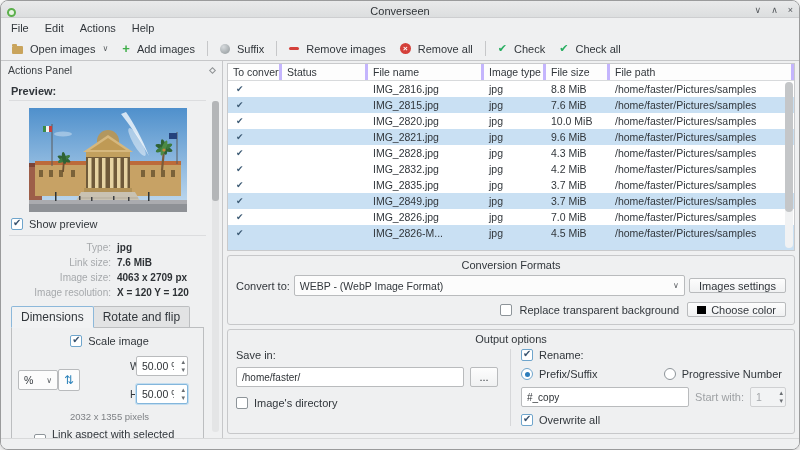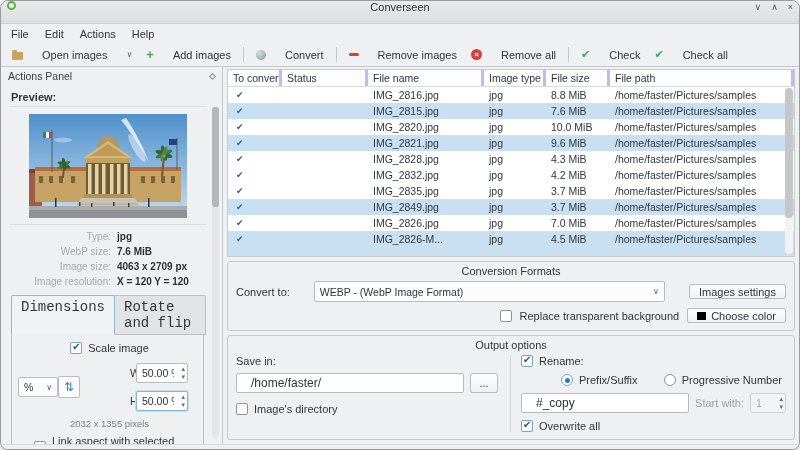--- a/index.html
+++ b/index.html
@@ -3,34 +3,34 @@
 <meta charset="utf-8">
 <style>
   html,body{margin:0;padding:0;background:#ffffff;}
   *{box-sizing:border-box;}
   body{font-family:"Liberation Sans","DejaVu Sans",sans-serif;color:#31363b;}
 
   .window{position:relative;width:800px;height:450px;background:#eff0f1;border:1px solid #9a9b9c;
     border-radius:8px;overflow:hidden;box-shadow:0 2px 8px rgba(0,0,0,.25);}
 
   
-  .titlebar{height:23px;display:flex;align-items:flex-start;background:linear-gradient(#e9eaeb,#dcdedf);
+  .titlebar{height:17px;display:flex;align-items:flex-end;background:linear-gradient(#e9eaeb,#dcdedf);
     border-bottom:1px solid #cdced0;padding:0 6px;position:relative;}
   .app-icon{width:9px;height:9px;border:2px solid #5cb04c;border-radius:50%;background:#e9f4e4;}
   .win-title{position:absolute;left:0;right:0;text-align:center;font-size:11px;color:#2f3337;}
   .win-controls{margin-left:auto;display:flex;gap:10px;z-index:2;}
   .win-controls span{font-size:9px;color:#53575b;line-height:13px;cursor:default;}
 
   
   .menubar{height:19px;display:flex;align-items:center;gap:16px;padding:0 10px;font-size:11px;}
   .menubar span{cursor:default;}
 
   
   .toolbar{height:24px;display:flex;align-items:center;padding:0 4px;border-bottom:1px solid #c6c7c9;font-size:11px;}
-  .tbtn{display:flex;align-items:center;gap:19px;padding:2px 7px;border-radius:3px;cursor:default;white-space:nowrap;}
+  .tbtn{display:flex;align-items:center;gap:7px;padding:2px 7px;border-radius:3px;cursor:default;white-space:nowrap;}
   .tsep{width:1px;height:15px;background:#c6c7c9;margin:0 5px;}
   .ico-folder{width:11px;height:8px;background:#c9a45c;border-radius:1px;position:relative;margin-top:2px;}
   .ico-folder::before{content:"";position:absolute;top:-2px;left:0;width:5px;height:2px;background:#c9a45c;border-radius:1px 1px 0 0;}
   .ico-plus{color:#3fae49;font-weight:bold;font-size:13px;line-height:11px;}
   .ico-ball{width:10px;height:10px;border-radius:50%;background:radial-gradient(circle at 35% 30%,#d6dadd,#8f9699);}
   .ico-minus{width:10px;height:3px;background:#d4403a;border-radius:1.5px;}
   .ico-xcircle{width:11px;height:11px;border-radius:50%;background:#d4403a;color:#fff;font-size:8px;line-height:11px;
     text-align:center;font-weight:bold;}
   .ico-check{color:#27ae60;font-size:11px;font-weight:bold;line-height:11px;}
   .chev{font-size:8px;color:#5c6064;}
@@ -49,21 +49,21 @@
   .preview-label{font-weight:bold;font-size:11px;margin:4px 0 3px 2px;}
   .hr{border-top:1px solid #dcdddf;margin:3px 0;}
   .preview-img{display:block;width:158px;height:104px;margin:7px auto 6px auto;}
   .cb-row{display:flex;align-items:center;gap:6px;margin:5px 0 5px 2px;font-size:11px;}
   .cb{width:12px;height:12px;min-width:12px;border:1px solid #8d9499;border-radius:2px;background:#fff;position:relative;}
   .cb.checked{border-color:#6fa5cc;}
   .cb.checked::after{content:"✔";position:absolute;left:1px;top:-2px;font-size:10px;color:#39536f;}
   .info{display:grid;grid-template-columns:102px auto;column-gap:6px;row-gap:4px;font-size:10px;margin:6px 0 8px 0;}
   .info .lab{color:#a6a9ac;text-align:right;}
   .info .val{color:#2e3236;font-weight:bold;}
-  .tabs{display:flex;margin:4px 0 0 2px;font-size:14px;font-family:Liberation Mono, monospace;}
+  .tabs{display:flex;margin:4px 0 0 2px;font-size:12px;}
   .tab{padding:3px 9px;border:1px solid #bcbec0;background:#e2e3e4;cursor:default;}
   .tab.active{background:#f1f2f3;border-color:#8cb8da;border-bottom-color:#f1f2f3;border-radius:2px 2px 0 0;position:relative;z-index:2;}
   .tab.inactive{border-left:none;border-radius:0 2px 0 0;margin-top:0px;}
   .tabframe{border:1px solid #bcbec0;margin:-1px 2px 0 2px;padding:7px 2px 6px 6px;font-size:10.5px;}
   .scale-row{display:flex;align-items:center;gap:6px;justify-content:center;margin-bottom:8px;font-size:11px;}
   .dim-grid{display:grid;grid-template-columns:40px 72px 6px 52px 24px;grid-template-rows:22px 22px;row-gap:6px;align-items:center;}
   .spin{position:relative;background:#fff;border:1px solid #b9bbbd;border-radius:2px;height:20px;font-size:10.5px;
     display:flex;align-items:center;}
   .spin input{border:none;outline:none;width:100%;height:100%;padding:0 13px 0 5px;font:inherit;color:#2e3236;background:transparent;}
   .spin .arrows{position:absolute;right:2px;top:1px;display:flex;flex-direction:column;line-height:8px;}
@@ -84,39 +84,39 @@
   .cell{padding:0 5px;white-space:nowrap;overflow:hidden;}
   .cell.name{justify-self:stretch;}
   .trow.selected{background:#c9e0f3;}
   .rowcheck{color:#3c5a74;font-size:9px;padding-left:8px;}
   .vscroll{position:absolute;right:1px;top:18px;bottom:2px;width:8px;background:#f1f2f3;border-radius:4px;}
   .vthumb{position:absolute;top:0;width:8px;height:130px;background:#c4c6c8;border-radius:4px;}
 
   
   .groupbox{border:1px solid #c7c8ca;border-radius:3px;background:#eff0f1;padding:3px 8px 7px 8px;margin-bottom:4px;}
   .gb-title{text-align:center;font-size:11px;margin-bottom:4px;}
-  .conv-row{display:flex;align-items:center;gap:24px;margin-bottom:6px;font-size:11px;}
+  .conv-row{display:flex;align-items:center;gap:4px;margin-bottom:6px;font-size:11px;}
   .format-select{flex:1;height:21px;}
   .btn{background:linear-gradient(#fdfdfd,#f0f1f2);border:1px solid #b9bbbd;border-radius:2px;height:15px;
     display:flex;align-items:center;gap:5px;padding:0 9px;font-size:11px;cursor:default;white-space:nowrap;justify-content:center;}
   .conv-row2{display:flex;align-items:center;justify-content:flex-end;gap:8px;font-size:11px;}
   .swatch{width:9px;height:8px;background:#000;}
 
   .out-grid{display:grid;grid-template-columns:1fr 1fr;font-size:11px;}
   .out-left{padding-right:12px;border-right:1px solid #d6d7d9;}
   .out-right{padding-left:10px;}
   .textbox{background:#fff;border:1px solid #b9bbbd;border-radius:2px;height:20px;display:flex;align-items:center;flex:1;}
-  .textbox input{border:none;outline:none;width:100%;font:inherit;font-size:12px;padding:0 14px;background:transparent;color:#2e3236;}
+  .textbox input{border:none;outline:none;width:100%;font:inherit;font-size:10px;padding:0 5px;background:transparent;color:#2e3236;}
   .save-row{display:flex;gap:6px;margin:6px 0 10px 0;}
   .dots-btn{width:28px;height:20px;justify-content:center;padding:0;}
   .radio{width:12px;height:12px;min-width:12px;border:1px solid #8d9499;border-radius:50%;background:#fff;position:relative;}
   .radio.selected{border-color:#6fa5cc;}
   .radio.selected::after{content:"";position:absolute;left:2.5px;top:2.5px;width:5px;height:5px;border-radius:50%;background:#2d7dbb;}
   .rename-grid{display:flex;flex-direction:column;gap:7px;}
-  .radio-row{display:flex;margin-left:40px;}
+  .radio-row{display:flex;}
   .radio-item{display:flex;align-items:center;gap:6px;}
   .radio-item.second{margin-left:auto;margin-right:4px;}
   .suffix-row{display:flex;align-items:center;gap:6px;}
   .disabled-lab{color:#9ea1a4;}
   .spin.disabled{background:#f2f3f4;border-color:#cfd0d2;}
   .spin.disabled input{color:#a4a7aa;}
   .spin.start{width:36px;}
 
   .statusbar{height:12px;border-top:1px solid #d8d9da;background:#eff0f1;}
 </style>
@@ -148,21 +148,21 @@
       <span>Open images</span>
       <span class="chev">∨</span>
     </div>
     <div class="tbtn">
       <span class="ico-plus">+</span>
       <span>Add images</span>
     </div>
     <div class="tsep"></div>
     <div class="tbtn">
       <span class="ico-ball"></span>
-      <span>Convert</span>
+      <span>Suffix</span>
     </div>
     <div class="tsep"></div>
     <div class="tbtn">
       <span class="ico-minus"></span>
       <span>Remove images</span>
     </div>
     <div class="tbtn">
       <span class="ico-xcircle">×</span>
       <span>Remove all</span>
     </div>
@@ -258,26 +258,30 @@
           <rect x="0" y="92" width="158" height="5" fill="#aaabaf"></rect>
           <rect x="0" y="96" width="158" height="8" fill="#8e9196"></rect>
           <rect x="50" y="88" width="1.5" height="4" fill="#3c3f42"></rect>
             <rect x="62" y="89" width="1.5" height="4" fill="#3c3f42"></rect>
           <rect x="84" y="88" width="1.5" height="4" fill="#3c3f42"></rect>
             <rect x="99" y="89" width="1.5" height="4" fill="#3c3f42"></rect>
           <rect x="119" y="84" width="1.5" height="9" fill="#2f3538"></rect>
             <rect x="26" y="84" width="1.5" height="9" fill="#2f3538"></rect>
         </svg>
 
+        <div class="cb-row">
+          <span class="cb checked"></span>
+          <span>Show preview</span>
+        </div>
         <div class="hr"></div>
 
         <div class="info">
           <span class="lab">Type:</span>
           <span class="val">jpg</span>
-          <span class="lab">WebP size:</span>
+          <span class="lab">Link size:</span>
           <span class="val">7.6 MiB</span>
           <span class="lab">Image size:</span>
           <span class="val">4063 x 2709 px</span>
           <span class="lab">Image resolution:</span>
           <span class="val">X = 120 Y = 120</span>
         </div>
 
         <div class="tabs">
           <div class="tab active">Dimensions</div>
           <div class="tab inactive">Rotate and flip</div>

